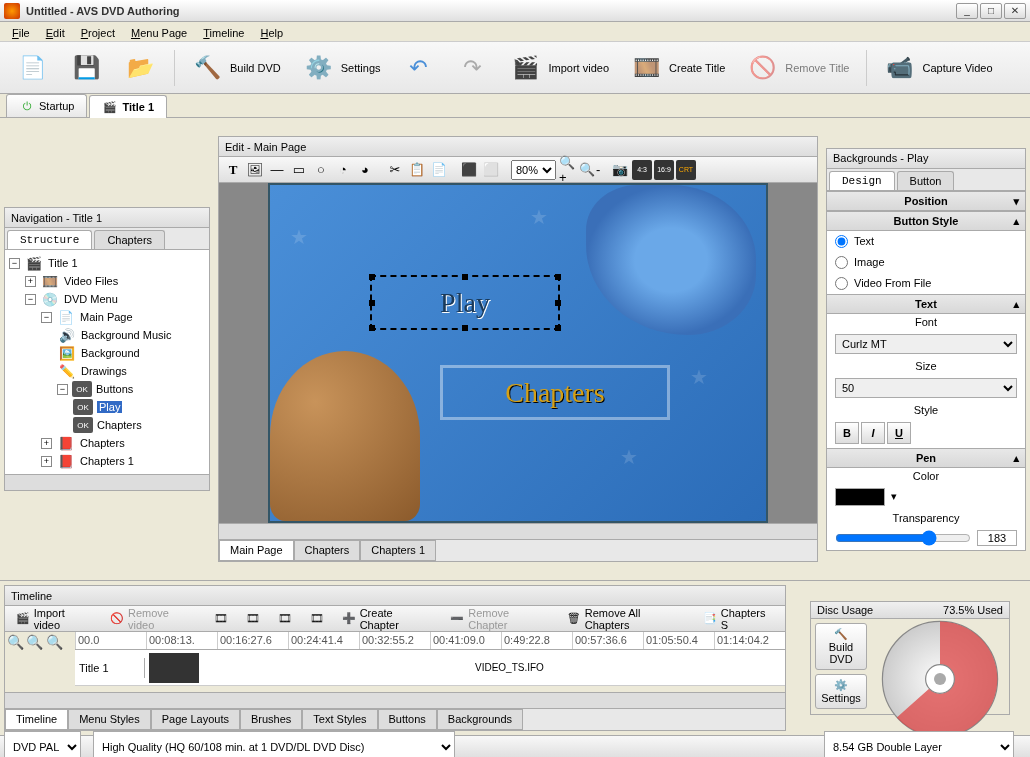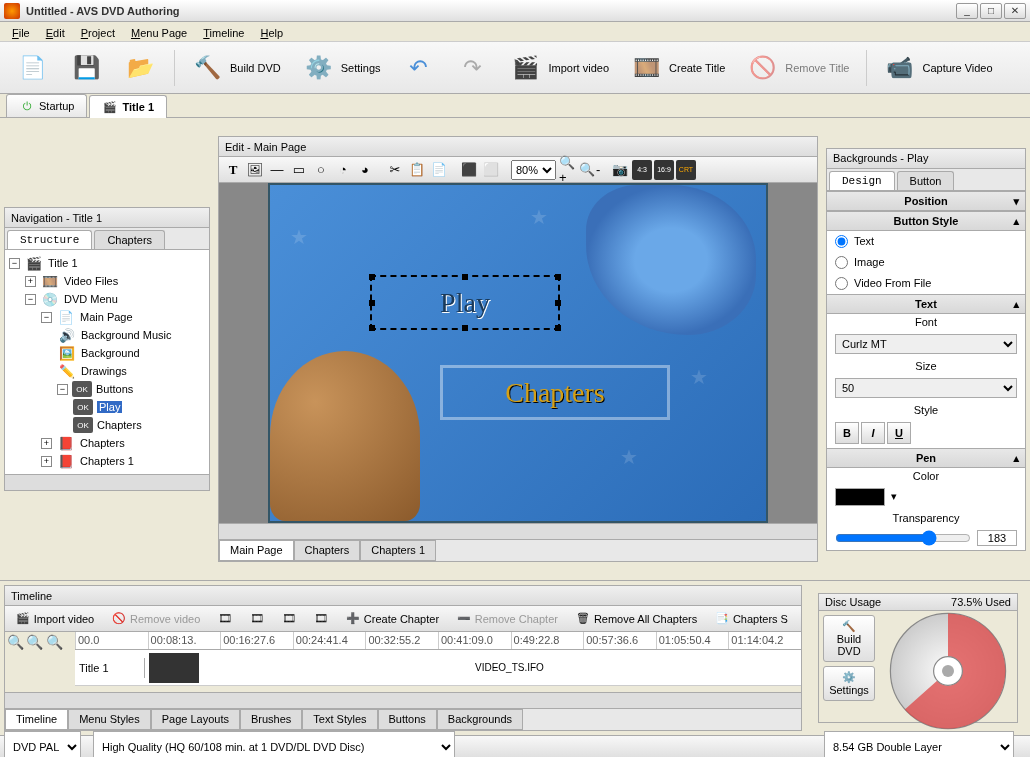--- a/index.html
+++ b/index.html
@@ -70,21 +70,21 @@
 .tl-toolbar .tlb.disabled { color:#999;}
 .tl-ruler { height:18px; background:#fff; border-bottom:1px solid #aaa; display:flex; font-size:9px; color:#555;}
 .tl-ruler span { flex:1; border-left:1px solid #ccc; padding:2px;}
 .tl-track { height:36px; background:#fff; display:flex; align-items:center; border-bottom:1px solid #ccc;}
 .tl-track .trackname { width:70px; padding:4px; border-right:1px solid #aaa;}
 .tl-track .clip { height:30px; background:#333; margin-left:4px; width:50px;}
 .tl-track .clipname { position:absolute; left:400px; font-size:10px;}
 .tl-bottom-tabs { height:22px; display:flex; background:#e8e8e8; border-top:1px solid #aaa;}
 .tl-bottom-tabs .tlt { padding:3px 10px; border:1px solid #aaa; background:#ddd;}
 .tl-bottom-tabs .tlt.active { background:#fff;}
-.disc-panel { width:200px; display:flex; flex-direction:column; border:1px solid #aaa; margin:12px;}
+.disc-panel { width:200px; display:flex; flex-direction:column; border:1px solid #aaa; margin:20px;}
 .disc-body { flex:1; display:flex;}
 .disc-btns { width:60px; display:flex; flex-direction:column; gap:4px; padding:4px;}
 .disc-btns .db { border:1px solid #aaa; border-radius:3px; background:linear-gradient(#fff,#e0e0e0); padding:4px; text-align:center; font-size:10px;}
 .disc-img { flex:1; display:flex; align-items:center; justify-content:center;}
 .disc-svg { width:120px; height:120px;}
 .statusbar { height:22px; background:linear-gradient(#f8f8f8,#e0e0e0); display:flex; align-items:center; padding:0 4px; border-top:1px solid #aaa;}
 .statusbar select,.statusbar .stat-field { border:1px solid #aaa; padding:8px 4px; margin-right:12px; background:#fff;}
 .statusbar .spacer { flex:1;}
 .zoom-icons { display:flex; gap:2px; width:70px; padding:2px;}
 .zoom-icons .zi { font-size:14px;}

